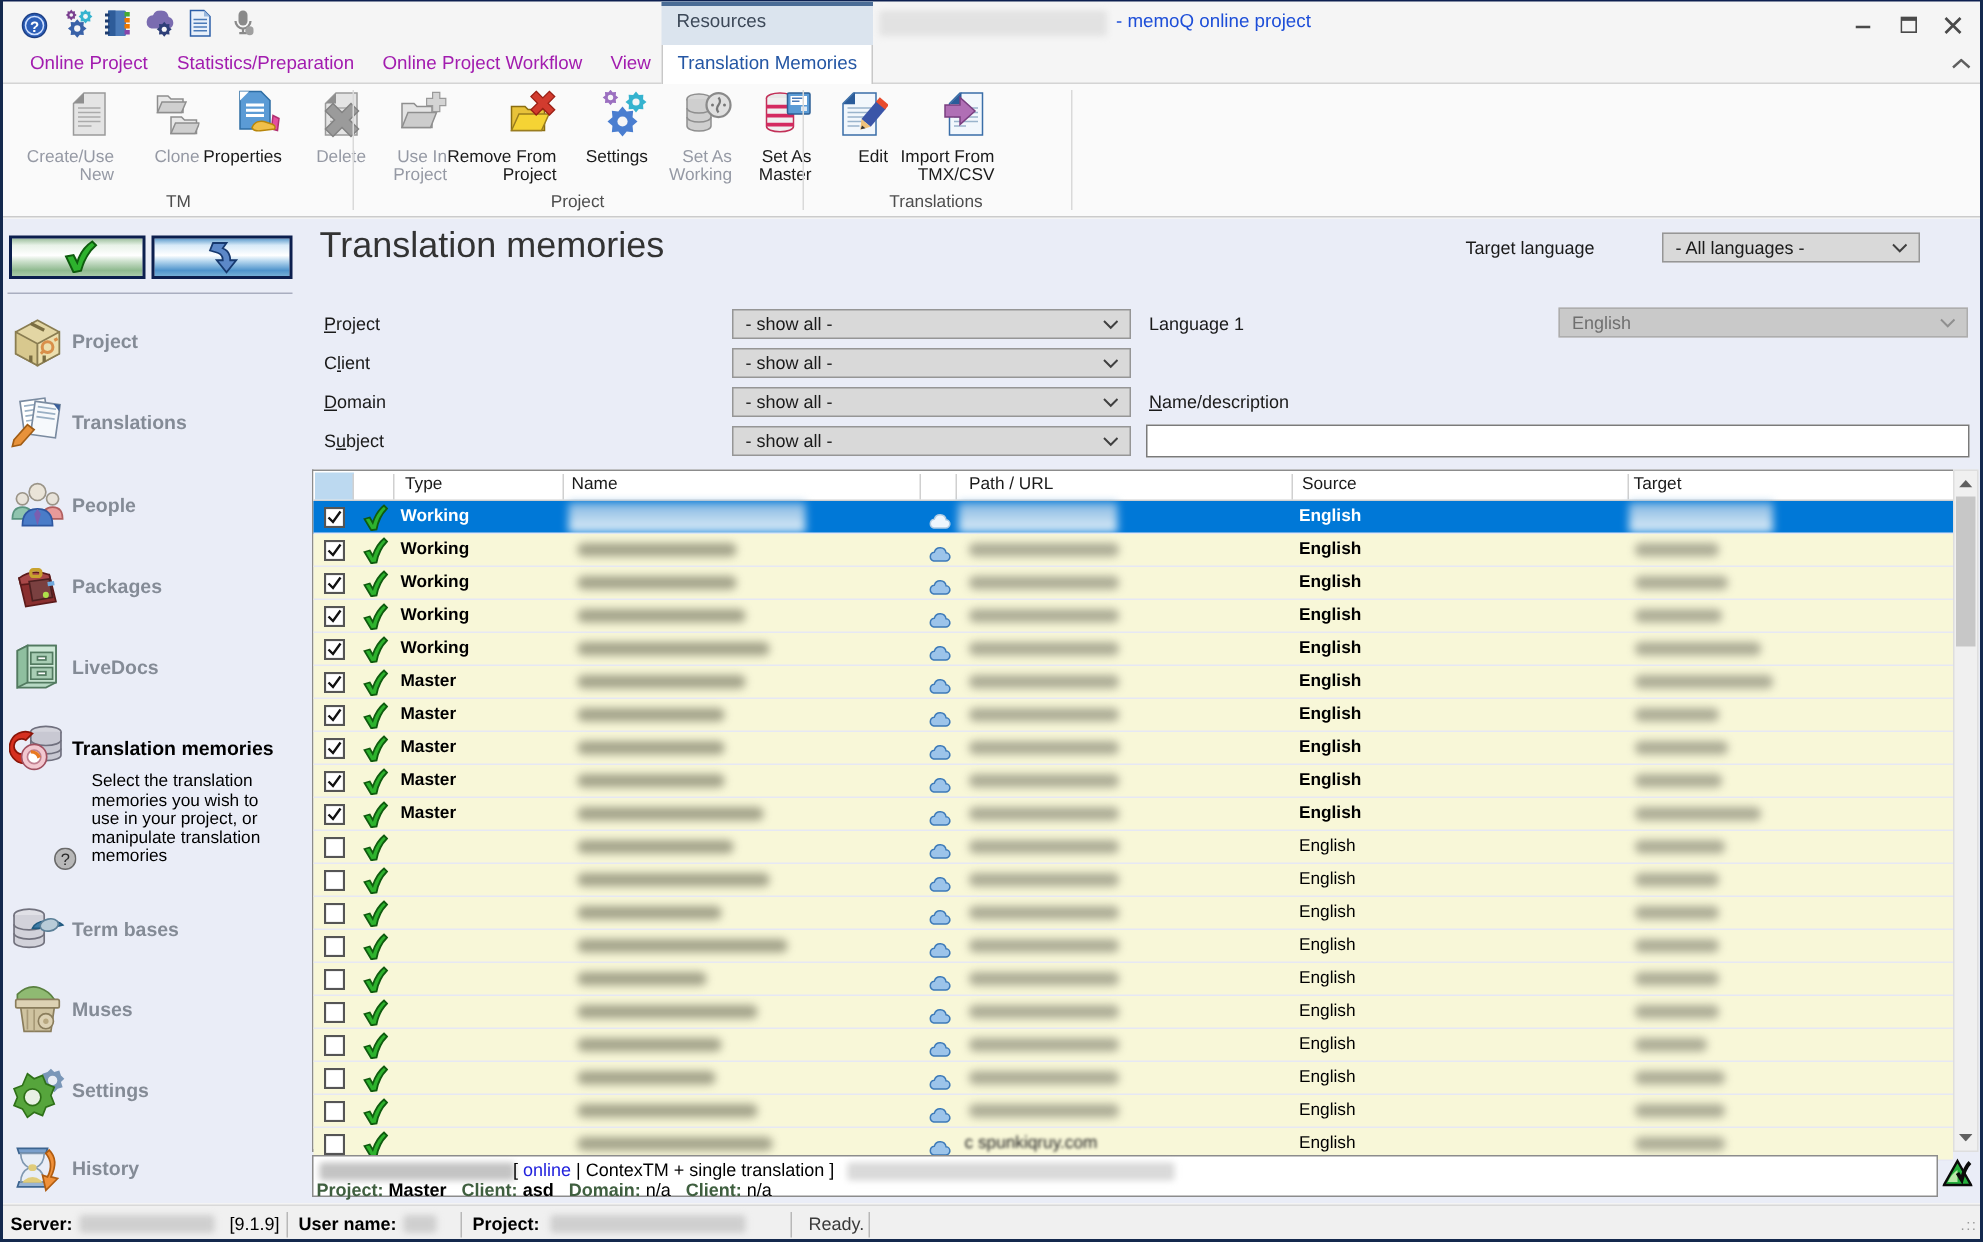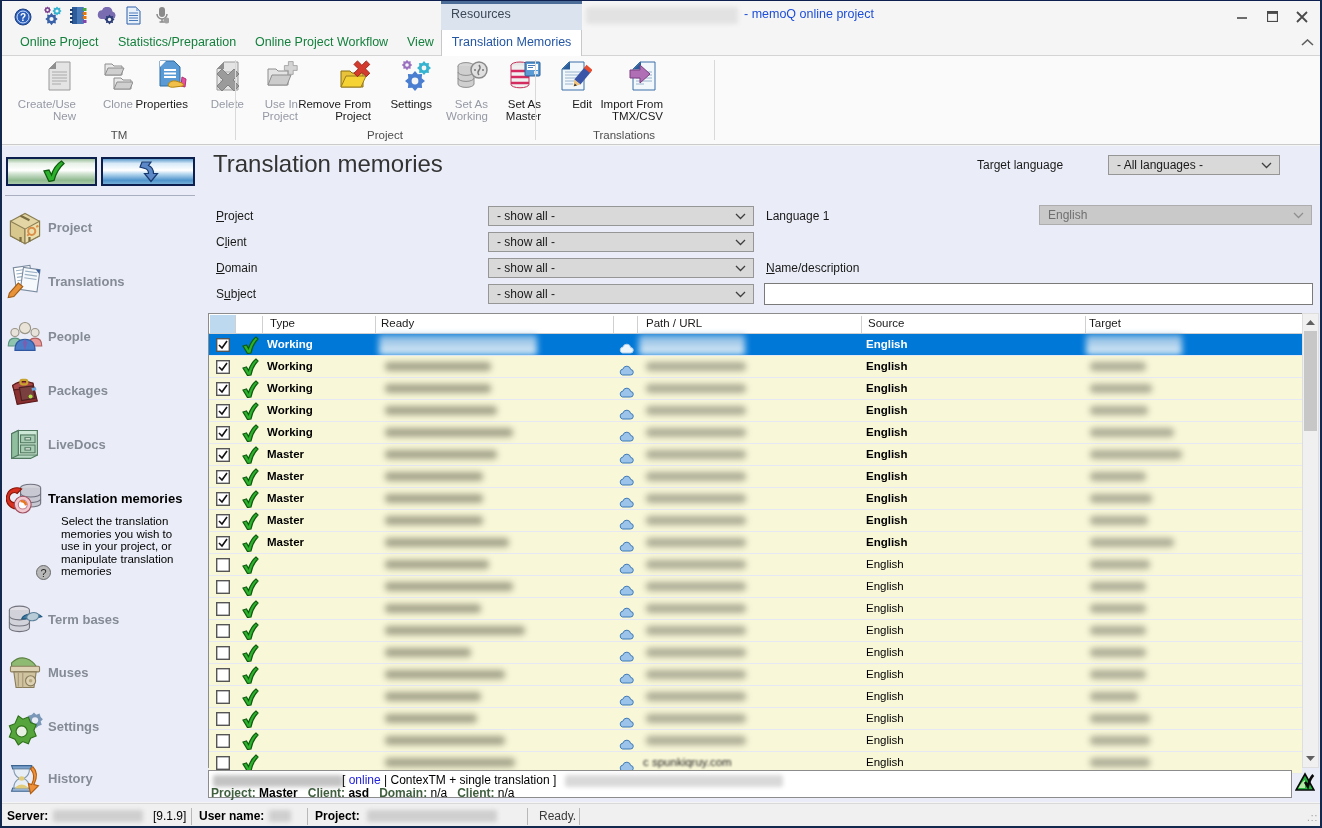--- a/index.html
+++ b/index.html
@@ -7,21 +7,21 @@
 .win{position:absolute;left:0;top:0;width:1322px;height:828px;border:1px solid #14294e;border-top:2px solid #0d2050;background:#f4f4f4}
 .blur2{filter:blur(2px)}
 
 .titlebar{left:1px;top:1px;width:1319px;height:29px;background:#f5f5f5}
 .restab{position:absolute;left:440px;top:0px;width:141px;height:29px;background:#dbe4ee;border-top:3px solid #4a6c96}
 .restab span{position:absolute;left:10px;top:3px;font-size:12.5px;color:#3c4858}
 .titleblob{position:absolute;left:585px;top:6px;width:152px;height:17px;background:#e2e2e2;border-radius:2px}
 .titletxt{position:absolute;left:743px;top:6px;font-size:12.5px;color:#1d4ed8}
 
 .tabrow{left:1px;top:30px;width:1319px;height:26px;background:#f5f5f5;border-bottom:1px solid #d4d4d4}
-.tab{position:absolute;top:0;height:26px;font-size:12.5px;color:#15803d;padding-top:5px}
+.tab{position:absolute;top:0;height:26px;font-size:12.5px;color:#a21caf;padding-top:5px}
 .tab.active{background:#fff;border-left:1px solid #c8c8c8;border-right:1px solid #c8c8c8;color:#2456a4;height:27px}
 
 .ribbon{left:1px;top:56px;width:1319px;height:89px;background:#fafafa;border-bottom:1px solid #cbcbcb}
 .rbtn{position:absolute;top:2px;text-align:right}
 .rbtn .ric{display:block;margin:2px auto 1px auto}
 .rbtn .rlb{display:block;font-size:11.5px;line-height:12px;margin-top:2px;color:#1a1a1a}
 .rbtn.dis .rlb{color:#9599a4}
 .rgl{position:absolute;top:73px;font-size:11.5px;color:#4e4e4e;text-align:center}
 .rsep{position:absolute;top:4px;height:80px;width:1px;background:#d9d9d9}
 
@@ -418,21 +418,21 @@
     <svg width="11" height="7" viewBox="0 0 11 7" style="">
       <path d="M1 1 l4.5 4.5 L10 1" fill="none" stroke="#8f8f8f" stroke-width="1.3"></path>
     </svg>
   </div>
 <div class="lbl" style="left:766px;top:261px"><u>N</u>ame/description</div>
 <div class="tinput"></div>
 <div class="tbl">
 <div class="thead">
 <div class="ab" style="left:1px;top:1px;width:26px;height:18px;background:#bcd9f0"></div>
 <span class="th" style="left:61px">Type</span>
-<span class="th" style="left:172px">Ready</span>
+<span class="th" style="left:172px">Name</span>
 <span class="th" style="left:437px">Path / URL</span>
 <span class="th" style="left:659px">Source</span>
 <span class="th" style="left:880px">Target</span>
 <div class="thsep" style="left:26px"></div>
 <div class="thsep" style="left:53px"></div>
 <div class="thsep" style="left:166px"></div>
 <div class="thsep" style="left:404px"></div>
 <div class="thsep" style="left:428px"></div>
 <div class="thsep" style="left:652px"></div>
 <div class="thsep" style="left:876px"></div>

